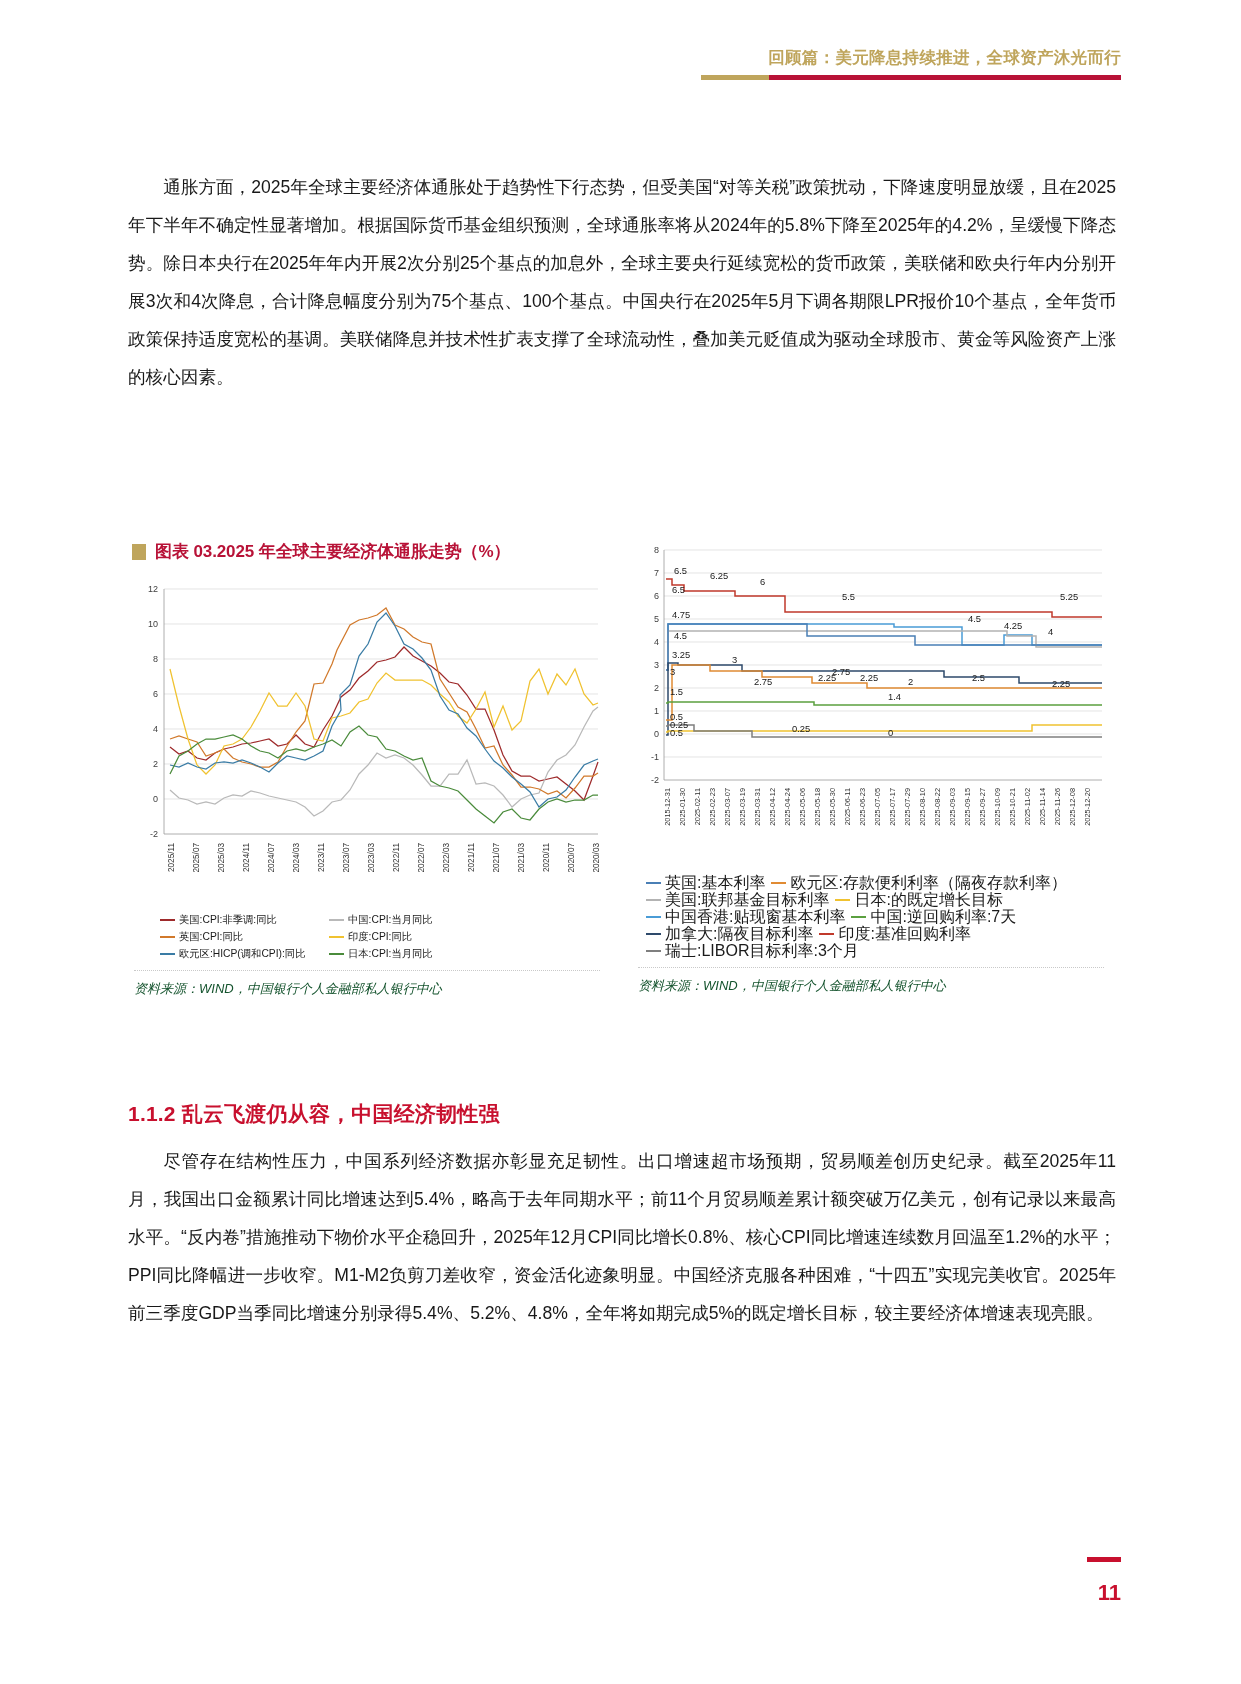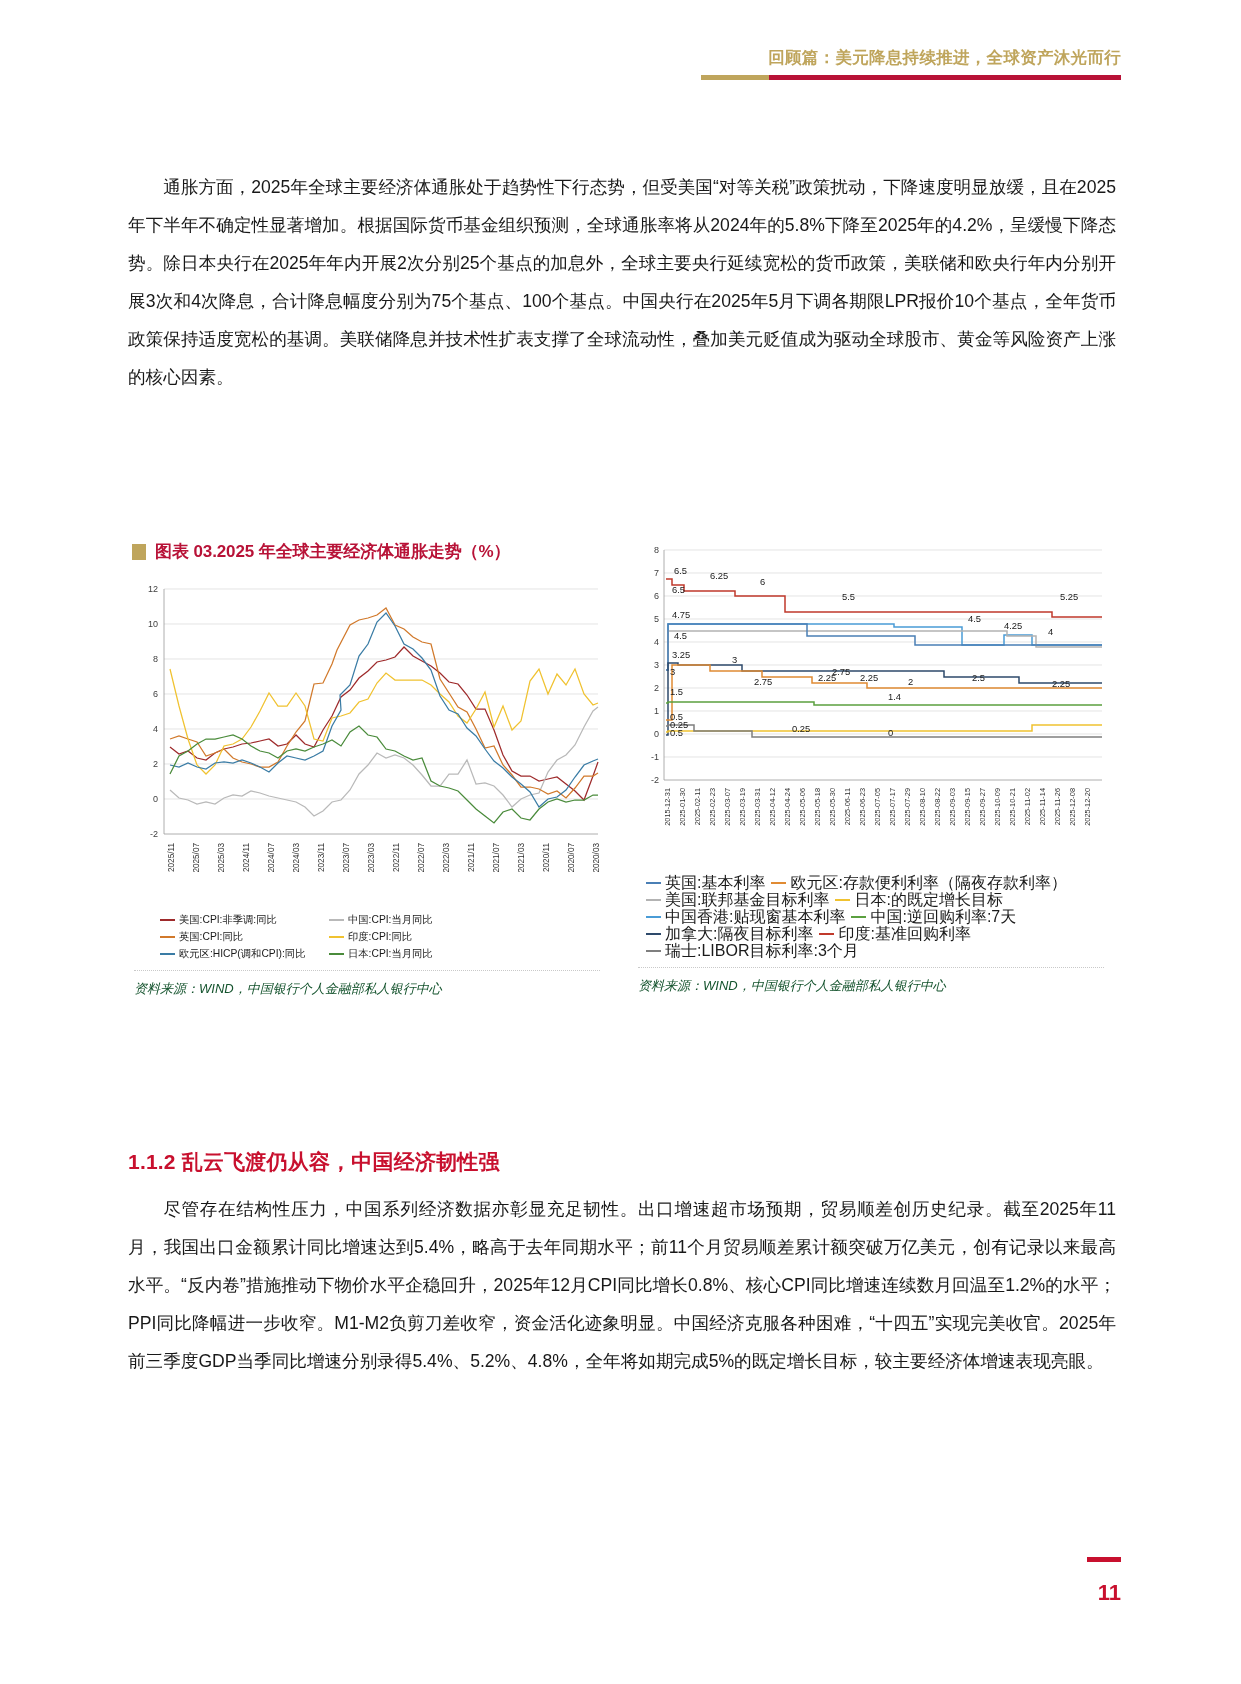--- a/index.html
+++ b/index.html
@@ -124,21 +124,21 @@
     font-size: 13px;
     font-style: italic;
     color: #14532d;
     white-space: nowrap;
   }
 
   
   .section2 {
     position: absolute;
     left: 128px;
-    top: 1148px;
+    top: 1100px;
     width: 988px;
   }
   .sec-heading {
     font-size: 21px;
     font-weight: bold;
     color: #c8102e;
     margin-bottom: 14px;
     letter-spacing: 0.2px;
   }
 

